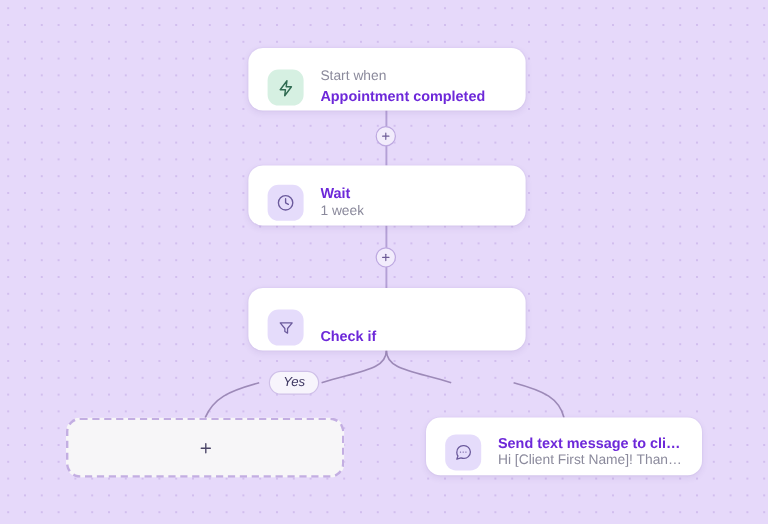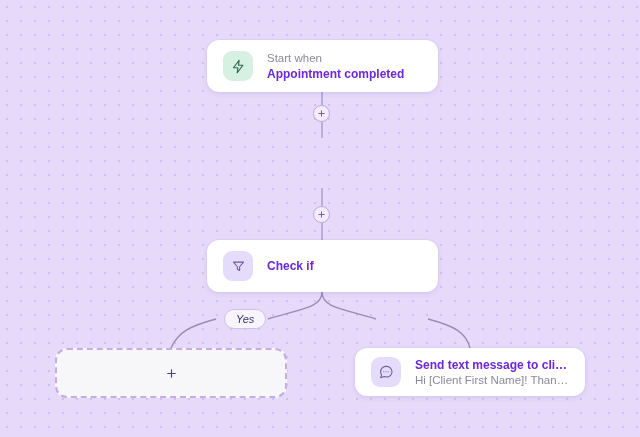--- a/index.html
+++ b/index.html
@@ -35,21 +35,21 @@
     pointer-events: none;
   }
 
   
   .node {
     position: absolute;
     background: #ffffff;
     border-radius: 12px;
     box-shadow: 0 2px 5px rgba(90,60,140,0.10), 0 0 0 1px rgba(120,90,170,0.035);
     display: flex;
-    align-items: center;
+    align-items: flex-end;
     box-sizing: border-box;
     padding: 4px 16px;
   }
 
   .node-icon {
     width: 30px;
     height: 30px;
     min-width: 30px;
     border-radius: 9px;
     display: flex;
@@ -163,20 +163,32 @@
     </div>
   </div>
 
   <div class="plus-btn" style="left:313px; top:105px;">
     <svg width="9" height="9" viewBox="0 0 24 24" fill="none" stroke="#6d5b96" stroke-width="2.6" stroke-linecap="round">
       <line x1="12" y1="5" x2="12" y2="19"></line>
       <line x1="5" y1="12" x2="19" y2="12"></line>
     </svg>
   </div>
 
+  <div class="node" style="left:207px; top:138px; width:231px; height:50px;">
+    <div class="node-icon icon-lilac">
+      <svg width="16" height="16" viewBox="0 0 24 24" fill="none" stroke="#6b5a9c" stroke-width="1.7" stroke-linecap="round" stroke-linejoin="round">
+        <circle cx="12" cy="12" r="9"></circle>
+        <polyline points="12 7 12 12 15.5 14"></polyline>
+      </svg>
+    </div>
+    <div class="node-text">
+      <span class="t-strong">Wait</span>
+      <span class="t-muted">1 week</span>
+    </div>
+  </div>
 
   <div class="plus-btn" style="left:313px; top:206px;">
     <svg width="9" height="9" viewBox="0 0 24 24" fill="none" stroke="#6d5b96" stroke-width="2.6" stroke-linecap="round">
       <line x1="12" y1="5" x2="12" y2="19"></line>
       <line x1="5" y1="12" x2="19" y2="12"></line>
     </svg>
   </div>
 
   <div class="node" style="left:207px; top:240px; width:231px; height:52px;">
     <div class="node-icon icon-lilac">

